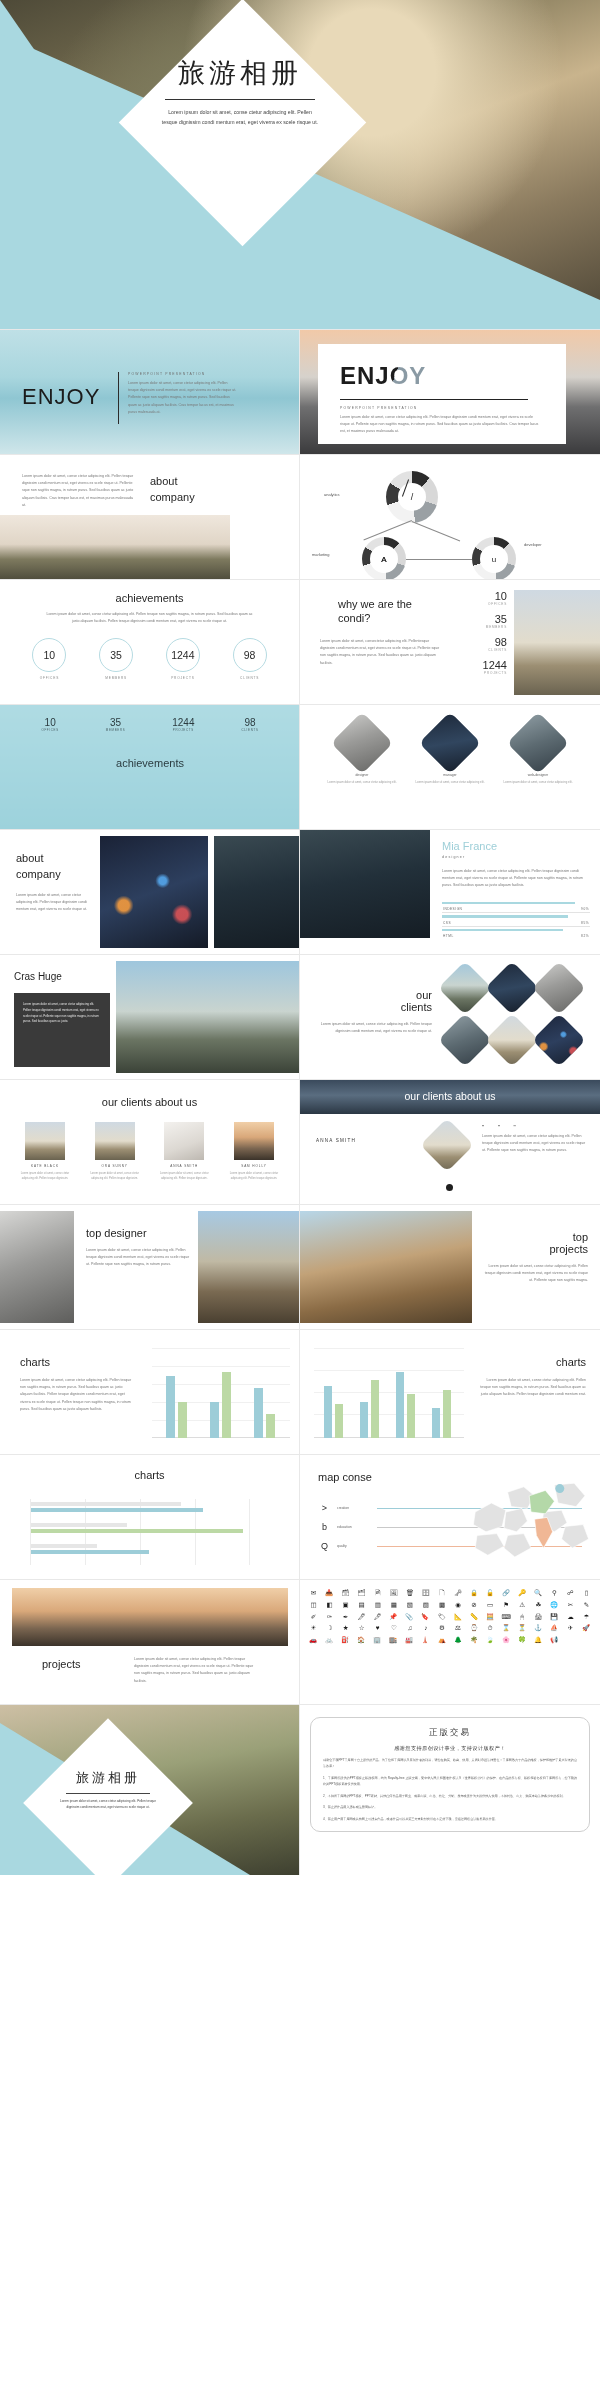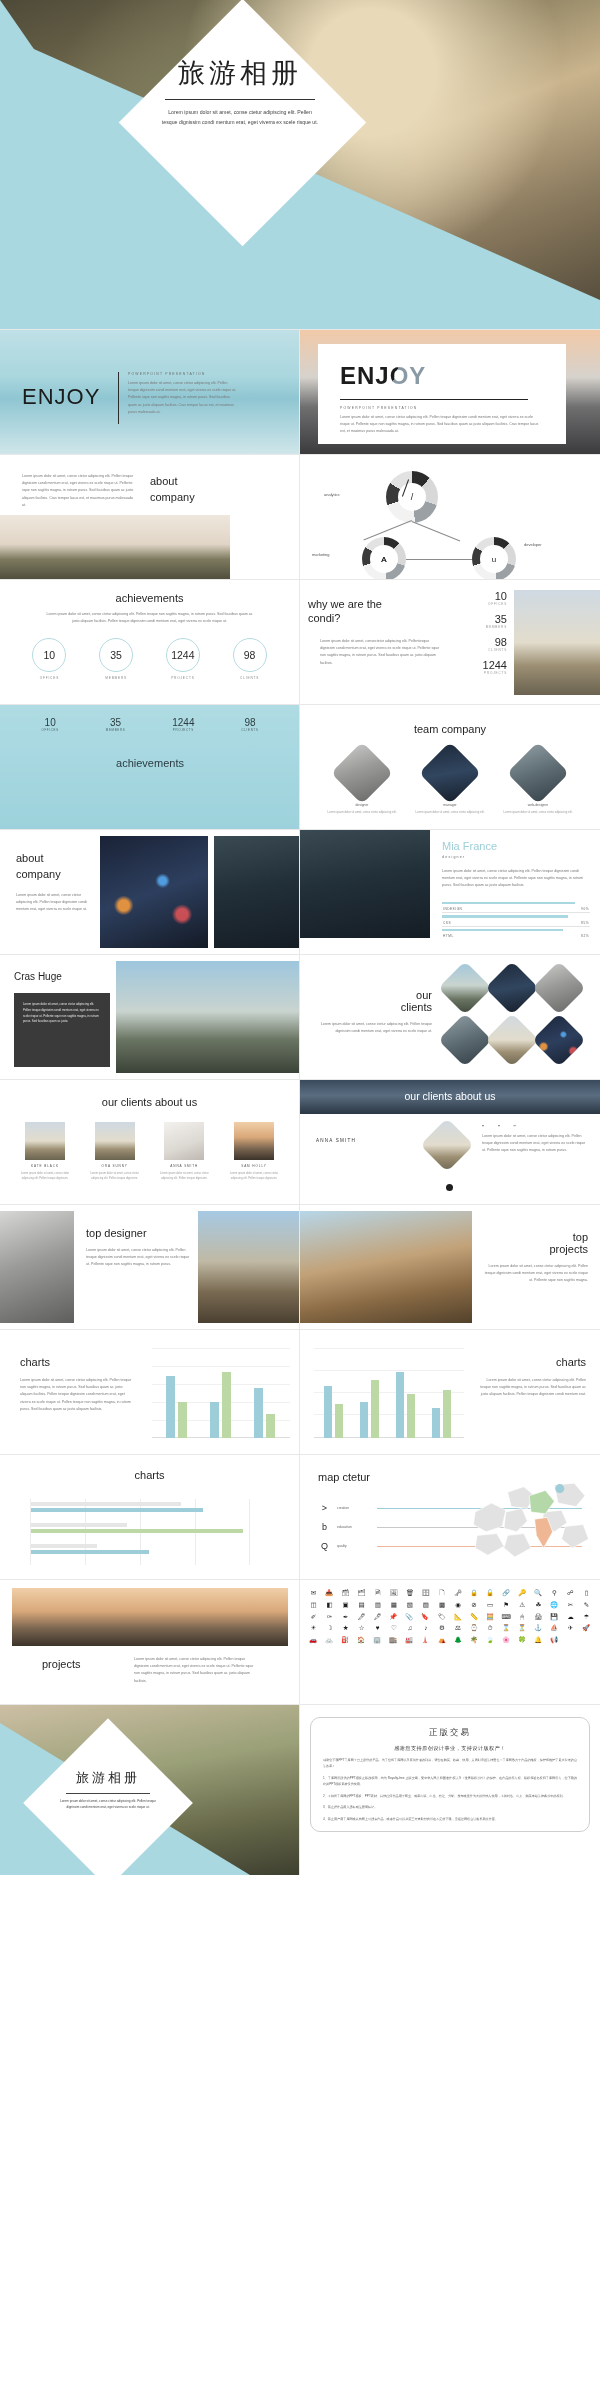--- a/index.html
+++ b/index.html
@@ -239,21 +239,21 @@
           <div class="circ-label">PROJECTS</div>
         </div>
         <div>
           <div class="circ">98</div>
           <div class="circ-label">CLIENTS</div>
         </div>
       </div>
     </div>
 
     <div class="slide" id="s4b" style="height:125px;">
-      <div style="position:absolute;left:8px;top:18px;width:130px;" class="big-head" style2="">
+      <div style="position:absolute;left:38px;top:18px;width:130px;" class="big-head" style2="">
         <div class="mid-head">why we are the</div>
         <div class="mid-head">condi?</div>
       </div>
       <div class="tiny-body" style="position:absolute;left:20px;top:58px;width:120px;">Lorem ipsum dolor sit amet, consectetur adipiscing elit. Pellentesque dignissim condi mentum erat, eget viverra ex scele risque ut. Pellente sque non sagittis magna, in rutrum purus. Sed faucibus quam ac justo aliquam facilisis.</div>
       <div style="position:absolute;left:155px;top:10px;width:52px;">
         <div style="margin-bottom:7px;">
           <div class="stat-num">10</div>
           <div class="stat-lab">OFFICES</div>
         </div>
         <div style="margin-bottom:7px;">
@@ -292,21 +292,20 @@
         </div>
         <div>
           <div class="teal-num">98</div>
           <div class="teal-lab">CLIENTS</div>
         </div>
       </div>
       <div style="position:absolute;left:0;top:52px;width:300px;text-align:center;font-size:11px;color:#2b3c40;">achievements</div>
     </div>
 
     <div class="slide" id="s5b" style="height:125px;">
-      <div style="text-align:center;padding-top:18px;" class="mid-head">team company</div>
       <div style="display:flex;justify-content:space-around;margin-top:16px;padding:0 18px;">
         <div style="width:72px;">
           <div class="diamond-img" style="margin:0 auto;">
               <div class="ph-gray-rock"></div>
             </div>
           <div class="role" style="margin-top:8px;">designer</div>
           <div class="role-body" style="margin-top:3px;">Lorem ipsum dolor sit amet, conse ctetur adipiscing elit.</div>
         </div>
         <div style="width:72px;">
           <div class="diamond-img" style="margin:0 auto;">
@@ -527,21 +526,21 @@
         <div class="hbar" style="position:absolute;left:1px;top:3px;width:150px;background:#e6e6e6;"></div>
         <div class="hbar" style="position:absolute;left:1px;top:9px;width:172px;background:#9dcdd8;"></div>
         <div class="hbar" style="position:absolute;left:1px;top:24px;width:96px;background:#e6e6e6;"></div>
         <div class="hbar" style="position:absolute;left:1px;top:30px;width:212px;background:#bcd9a5;"></div>
         <div class="hbar" style="position:absolute;left:1px;top:45px;width:66px;background:#e6e6e6;"></div>
         <div class="hbar" style="position:absolute;left:1px;top:51px;width:118px;background:#9dcdd8;"></div>
       </div>
     </div>
 
     <div class="slide" style="height:125px;">
-      <div style="position:absolute;left:18px;top:16px;" class="mid-head">map ctetur</div>
+      <div style="position:absolute;left:18px;top:16px;" class="mid-head">map conse</div>
       <div style="position:absolute;left:18px;top:48px;width:264px;">
         <div class="map-row">
           <div class="map-glyph">&gt;</div>
           <div class="map-lab">creation</div>
           <div class="map-line" style="background:#9dcdd8;"></div>
         </div>
         <div class="map-row">
           <div class="map-glyph">b</div>
           <div class="map-lab">education</div>
           <div class="map-line" style="background:#c9c9c9;"></div>

